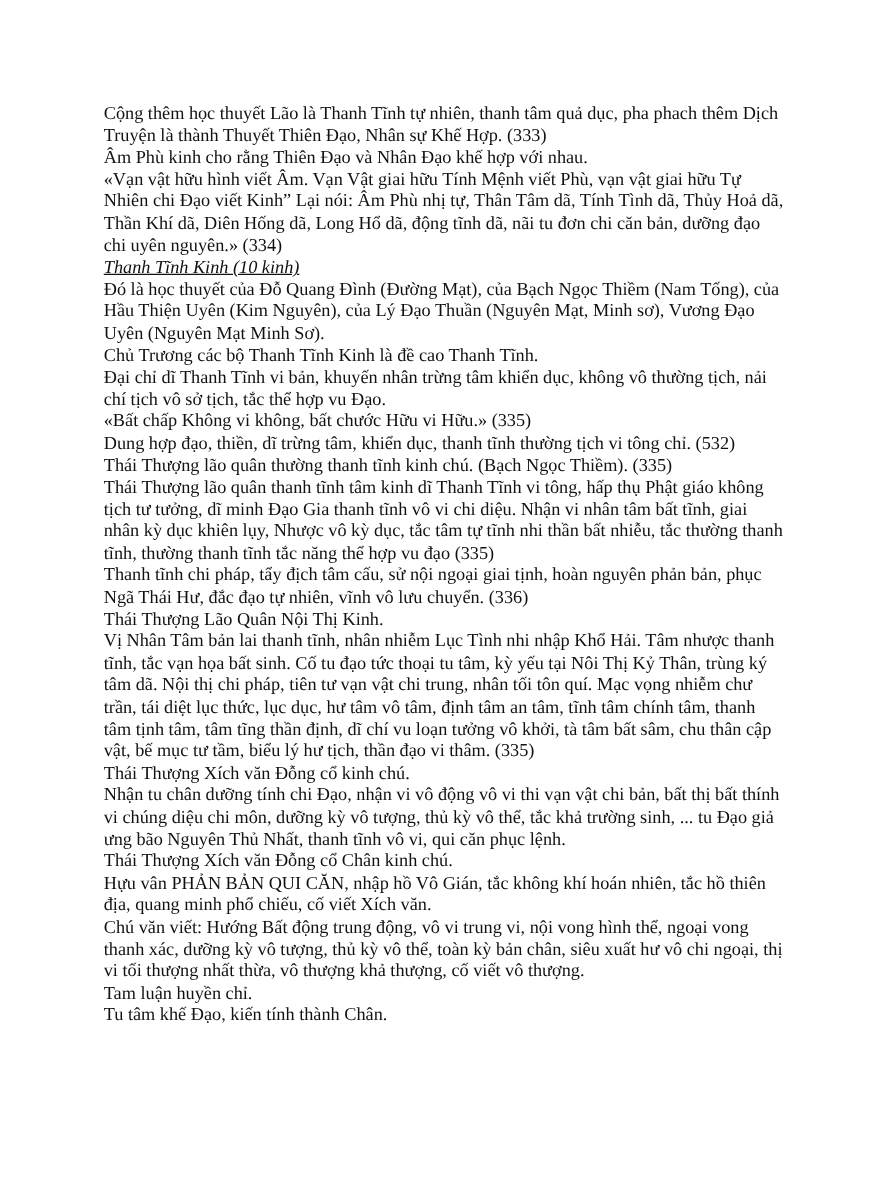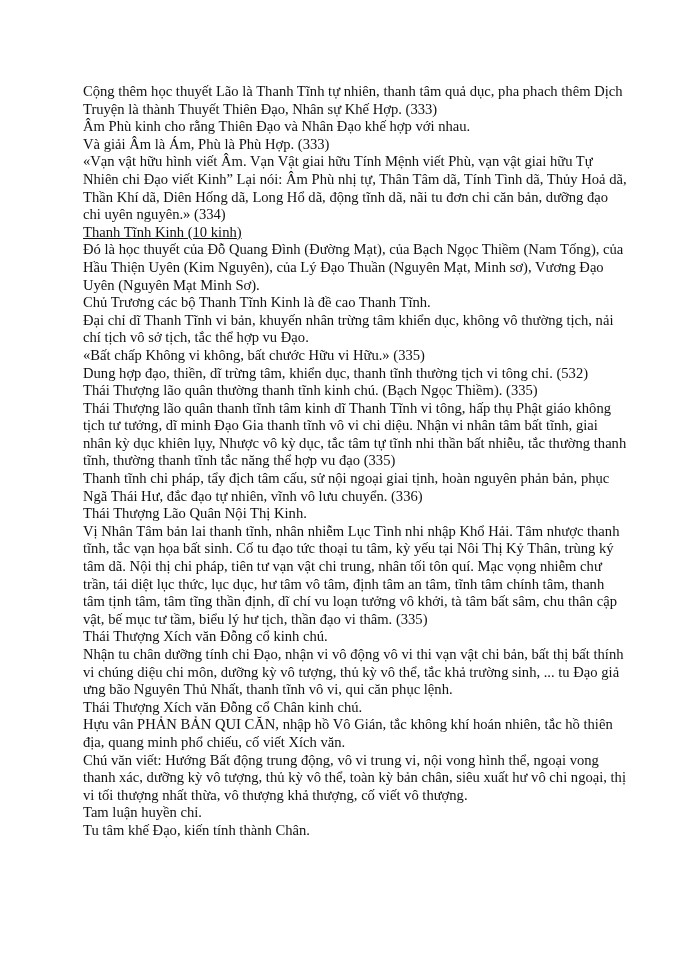--- a/index.html
+++ b/index.html
@@ -23,29 +23,29 @@
       line-height: 17.6px;
       color: #111111;
     }
     .para {
       margin: 0;
       padding: 0;
     }
     .heading {
       text-decoration: underline;
       text-underline-offset: 1px;
+      font-style: italic;
     }
   </style>
 </head>
 <body>
 
 <div class="page">
   <p class="para">Cộng thêm học thuyết Lão là Thanh Tĩnh tự nhiên, thanh tâm quả dục, pha phach thêm Dịch Truyện là thành Thuyết Thiên Đạo, Nhân sự Khế Hợp. (333)</p>
   <p class="para">Âm Phù kinh cho rằng Thiên Đạo và Nhân Đạo khế hợp với nhau.</p>
-  <p class="para">Và giải Âm là Ám, Phù là Phù Hợp. (333)</p>
   <p class="para">«Vạn vật hữu hình viết Âm. Vạn Vật giai hữu Tính Mệnh viết Phù, vạn vật giai hữu Tự Nhiên chi Đạo viết Kinh” Lại nói: Âm Phù nhị tự, Thân Tâm dã, Tính Tình dã, Thủy Hoả dã, Thần Khí dã, Diên Hống dã, Long Hổ dã, động tĩnh dã, nãi tu đơn chi căn bản, dưỡng đạo chi uyên nguyên.» (334)</p>
   <p class="para heading">Thanh Tĩnh Kinh (10 kinh)</p>
   <p class="para">Đó là học thuyết của Đỗ Quang Đình (Đường Mạt), của Bạch Ngọc Thiềm (Nam Tống), của Hầu Thiện Uyên (Kim Nguyên), của Lý Đạo Thuần (Nguyên Mạt, Minh sơ), Vương Đạo Uyên (Nguyên Mạt Minh Sơ).</p>
   <p class="para">Chủ Trương các bộ Thanh Tĩnh Kinh là đề cao Thanh Tĩnh.</p>
   <p class="para">Đại chỉ dĩ Thanh Tĩnh vi bản, khuyến nhân trừng tâm khiển dục, không vô thường tịch, nải chí tịch vô sở tịch, tắc thể hợp vu Đạo.</p>
   <p class="para">«Bất chấp Không vi không, bất chước Hữu vi Hữu.» (335)</p>
   <p class="para">Dung hợp đạo, thiền, dĩ trừng tâm, khiển dục, thanh tĩnh thường tịch vi tông chỉ. (532)</p>
   <p class="para">Thái Thượng lão quân thường thanh tĩnh kinh chú. (Bạch Ngọc Thiềm). (335)</p>
   <p class="para">Thái Thượng lão quân thanh tĩnh tâm kinh dĩ Thanh Tĩnh vi tông, hấp thụ Phật giáo không tịch tư tưởng, dĩ minh Đạo Gia thanh tĩnh vô vi chi diệu. Nhận vi nhân tâm bất tĩnh, giai nhân kỳ dục khiên lụy, Nhược vô kỳ dục, tắc tâm tự tĩnh nhi thần bất nhiễu, tắc thường thanh tĩnh, thường thanh tĩnh tắc năng thể hợp vu đạo (335)</p>
   <p class="para">Thanh tĩnh chi pháp, tẩy địch tâm cấu, sử nội ngoại giai tịnh, hoàn nguyên phản bản, phục Ngã Thái Hư, đắc đạo tự nhiên, vĩnh vô lưu chuyển. (336)</p>

